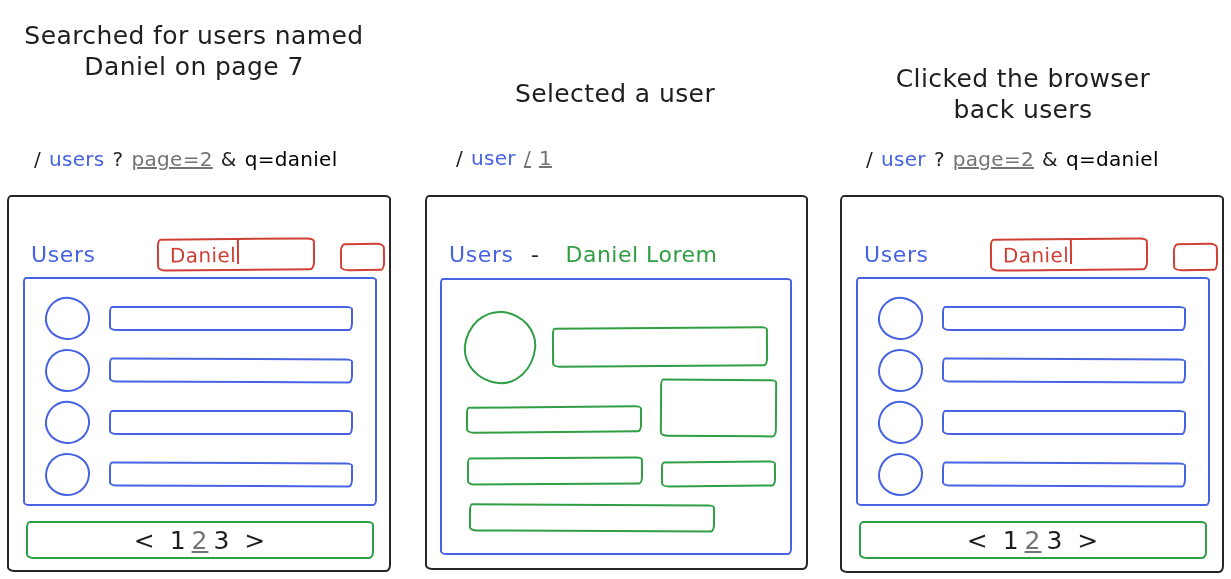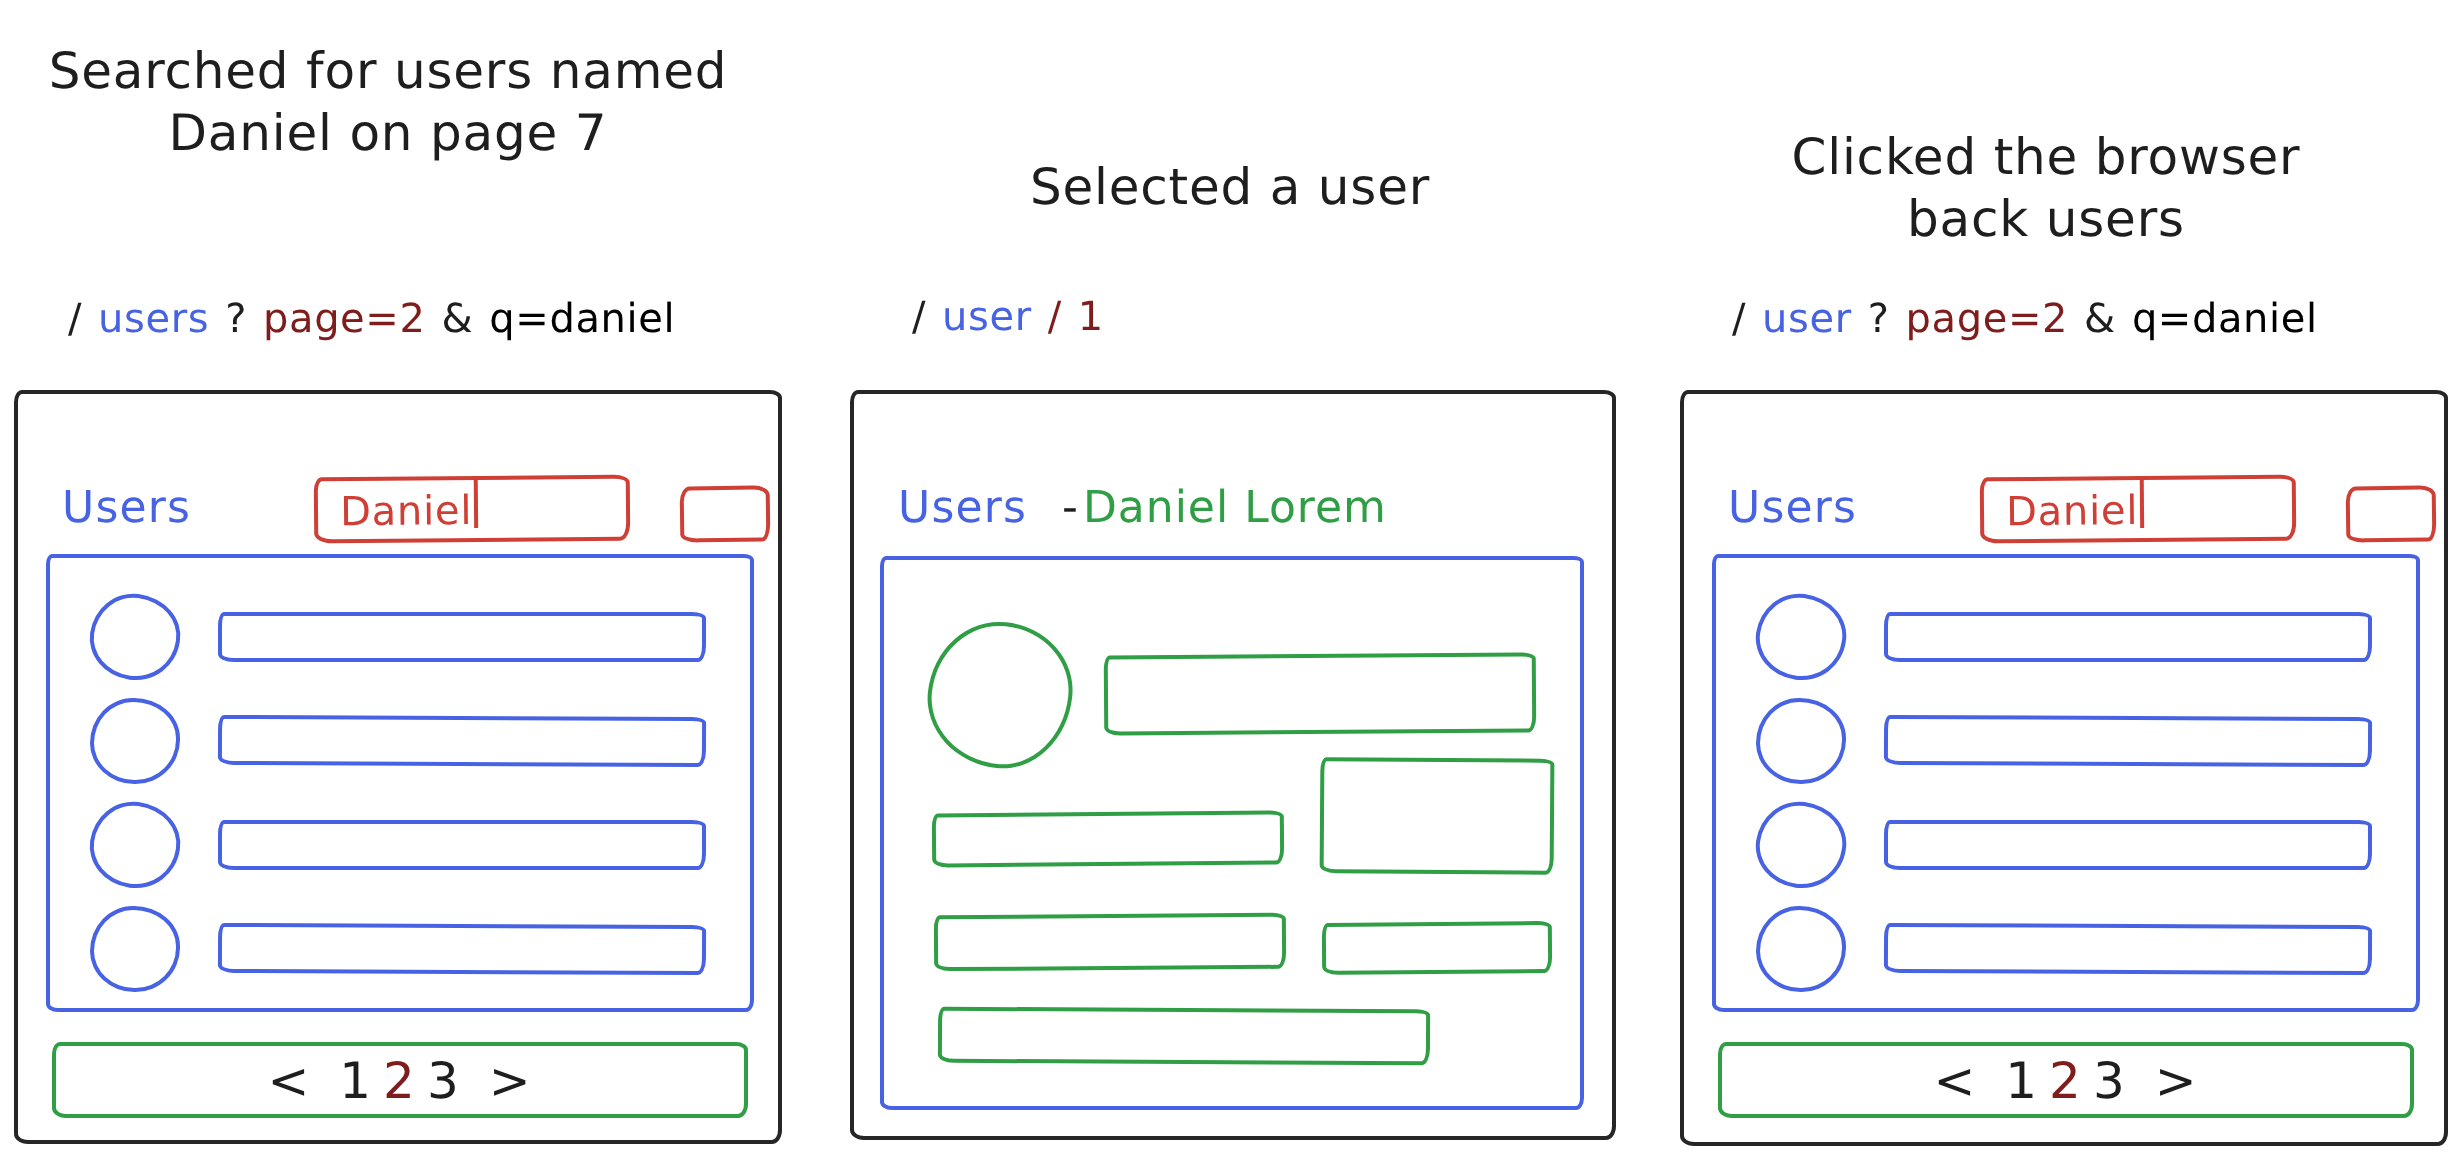--- a/index.html
+++ b/index.html
@@ -13,21 +13,21 @@
   .cap-1{left:8px;top:20px;width:372px;}
   .cap-2{left:445px;top:46px;width:340px;margin-top:32px;}
   .cap-3{left:845px;top:31px;width:356px;margin-top:32px;}
   
   .url{position:absolute;display:flex;gap:8px;font-size:20px;letter-spacing:.3px;white-space:nowrap;}
   .url-1{left:34px;top:147px;}
   .url-2{left:456px;top:146px;}
   .url-3{left:866px;top:147px;}
   .tok-ink{color:#1e1e1e;}
   .tok-blue{color:#4763e3;}
-  .tok-green{color:#7f1d1d;}
+  .tok-green{color:#737373;text-decoration:underline;}
   .tok-red{color:#000000;}
   
   .frame{position:absolute;background:#fff;border:2.5px solid #262626;
          border-radius:4px 6px 5px 7px / 6px 4px 7px 5px;box-sizing:border-box;}
   .frame-1{left:7px;top:195px;width:384px;height:377px;}
   .frame-2{left:425px;top:195px;width:383px;height:375px;}
   .frame-3{left:840px;top:195px;width:384px;height:378px;}
   .app-heading{position:absolute;left:22px;top:45px;font-size:22px;letter-spacing:.6px;color:#4763e3;}
   
   .search-box{position:absolute;left:148px;top:41px;width:158px;height:33px;box-sizing:border-box;
@@ -50,21 +50,21 @@
   .row:nth-child(2n+1) .avatar{transform:rotate(8deg);}
   
   .pagination{position:absolute;left:17px;top:324px;width:348px;height:38px;box-sizing:border-box;
               border:2.5px solid #2f9e44;border-radius:4px 6px 5px 7px / 6px 4px 7px 5px;
               display:flex;align-items:center;justify-content:center;gap:5px;font-size:25px;letter-spacing:1px;}
   .pagination .tok:first-child{margin-right:9px;}
   .pagination .tok:last-child{margin-left:9px;}
   
   .detail-title{position:absolute;left:104px;top:45px;font-size:22px;letter-spacing:.5px;display:flex;}
   .detail-title .dash{color:#1e1e1e;margin-right:2px;}
-  .detail-title .name{color:#2f9e44;}
+  .detail-title .name{color:#2f9e44;margin-left:24px;}
   .detail-panel{position:absolute;left:13px;top:81px;width:352px;height:277px;box-sizing:border-box;
                 border:2.5px solid #4763e3;border-radius:3px 5px 4px 6px / 5px 3px 6px 4px;}
   .d-shape{position:absolute;border:2.5px solid #2f9e44;box-sizing:border-box;
            border-radius:3px 7px 4px 8px / 7px 3px 8px 4px;}
   .d-circle{left:22px;top:31px;width:72px;height:73px;border-radius:49% 51% 47% 53% / 53% 46% 54% 47%;transform:rotate(6deg);}
   .d-bar-top{left:110px;top:47px;width:216px;height:40px;transform:rotate(-.4deg);}
   .d-rect-right{left:218px;top:99px;width:117px;height:58px;transform:rotate(.4deg);}
   .d-bar-2{left:24px;top:126px;width:176px;height:27px;transform:rotate(-.5deg);}
   .d-bar-3l{left:25px;top:177px;width:176px;height:28px;transform:rotate(-.4deg);}
   .d-bar-3r{left:219px;top:181px;width:115px;height:26px;transform:rotate(-.5deg);}

